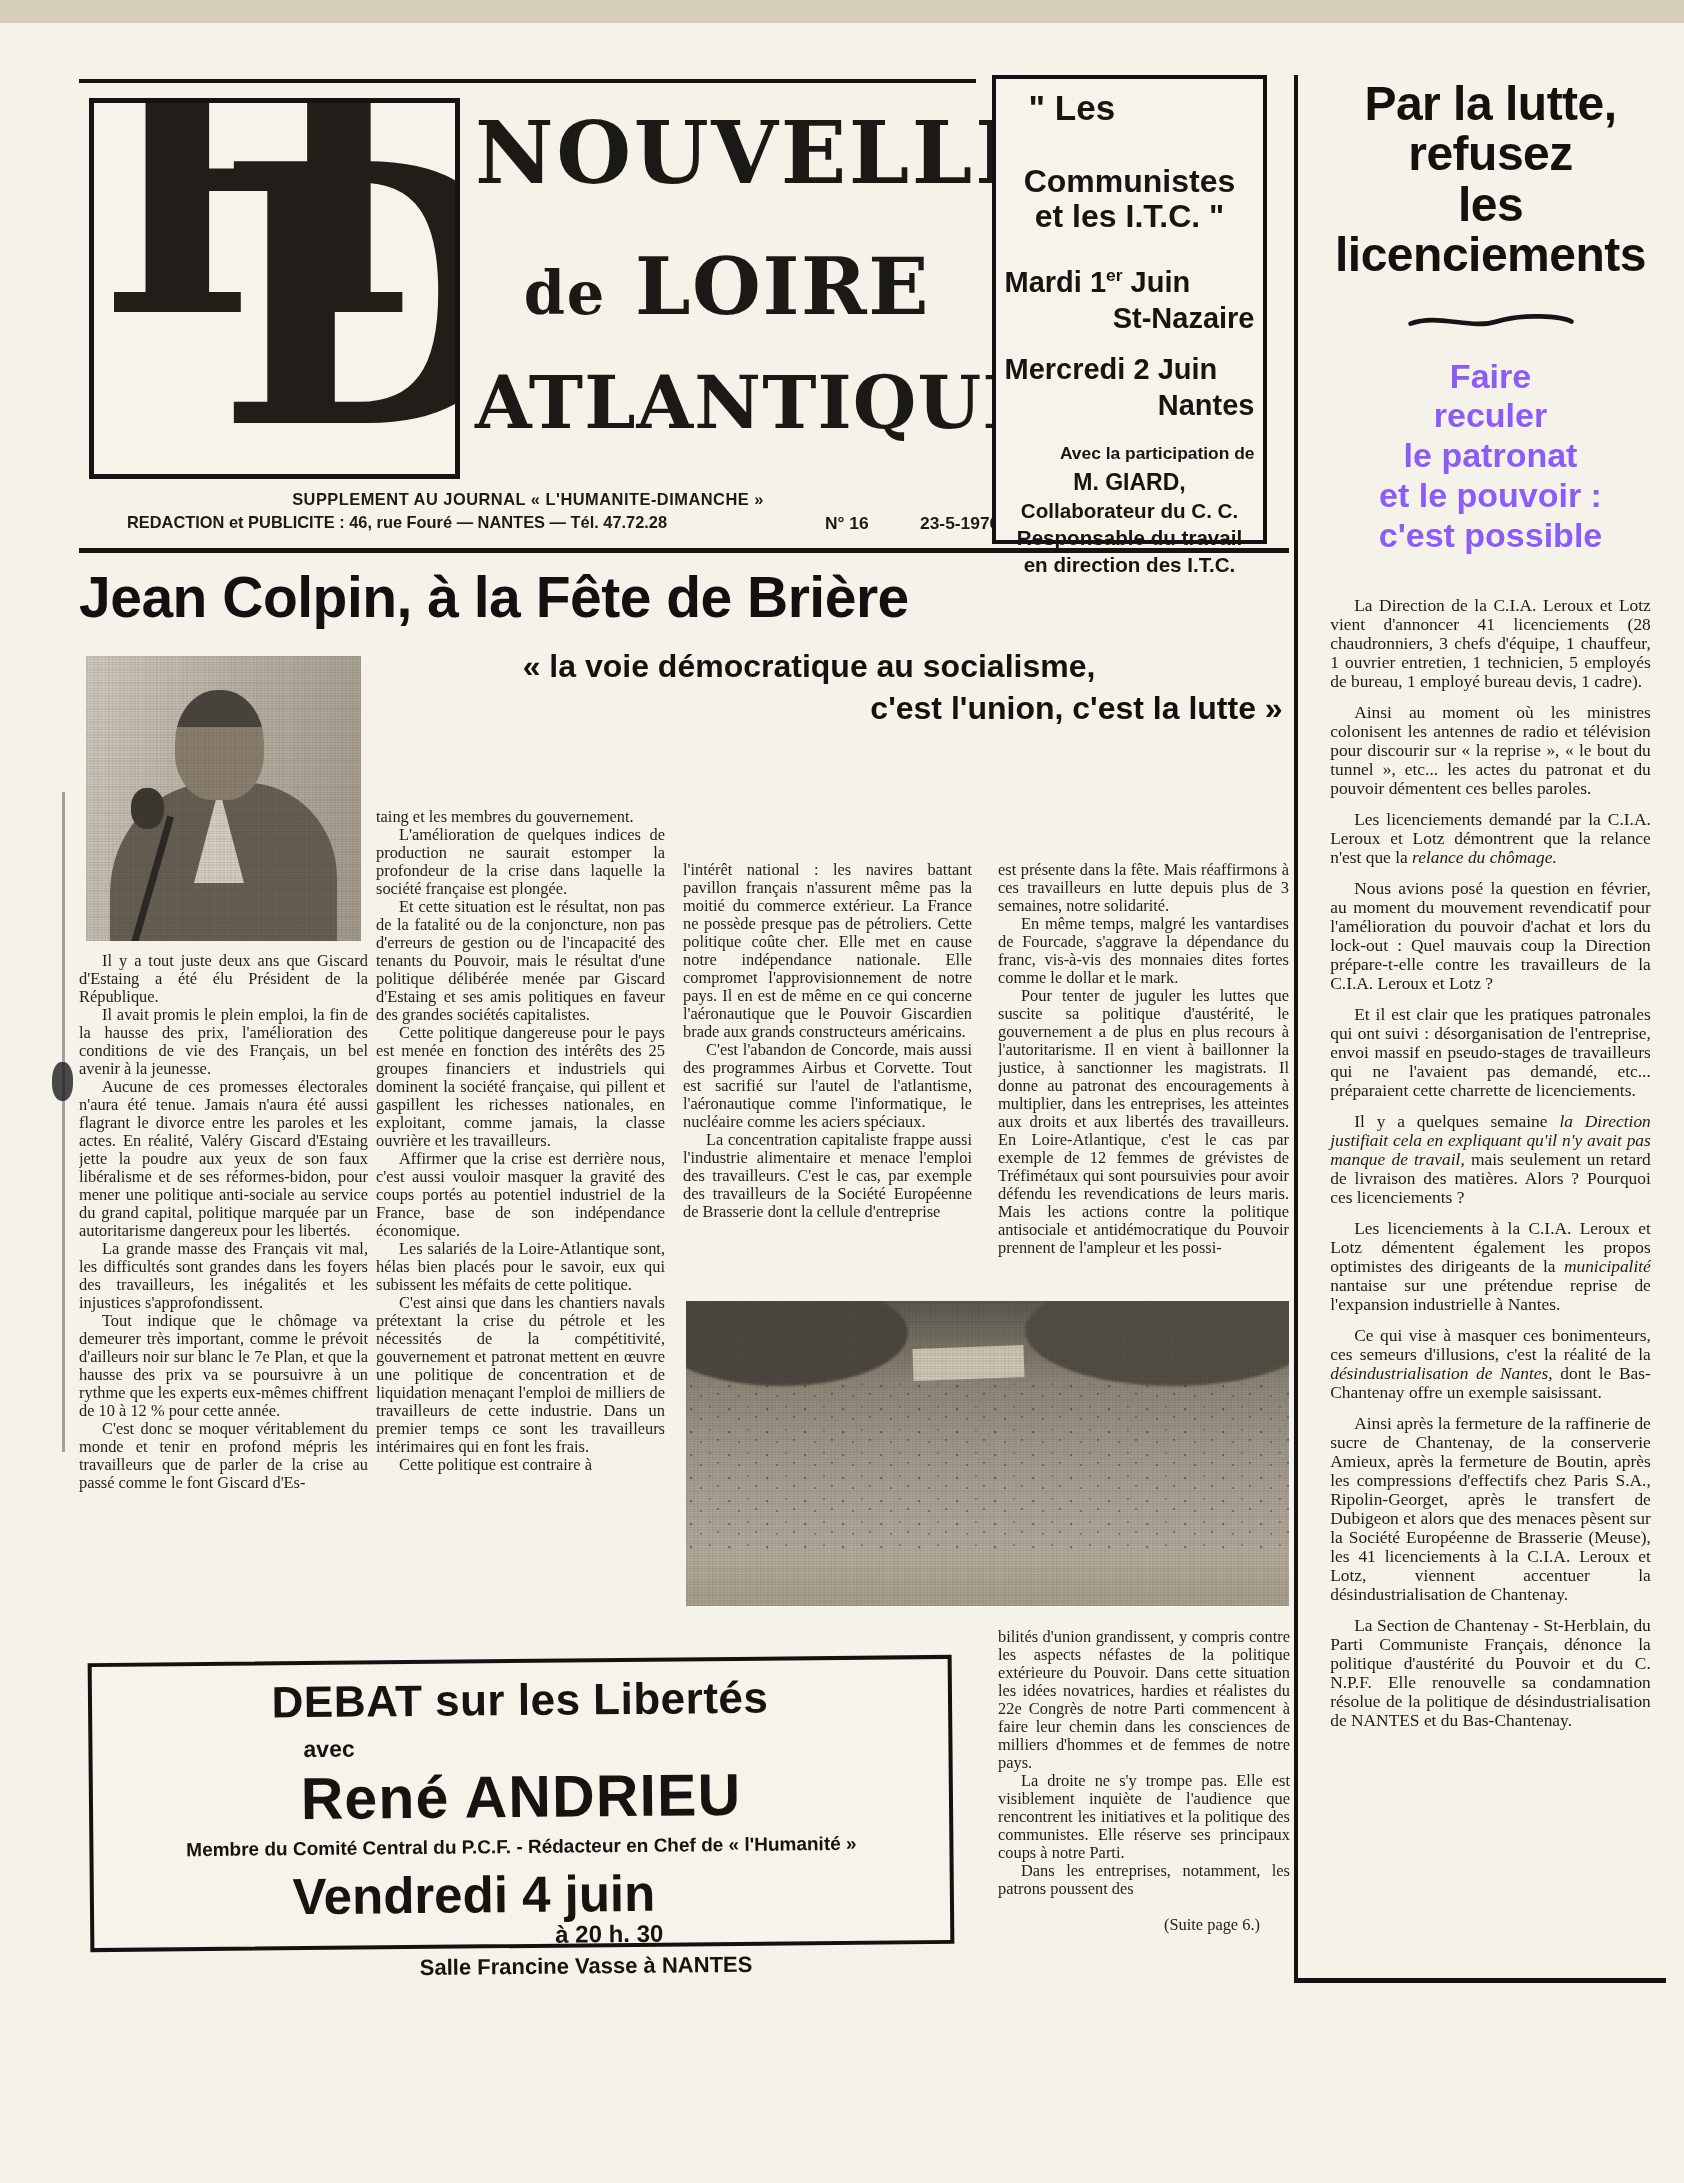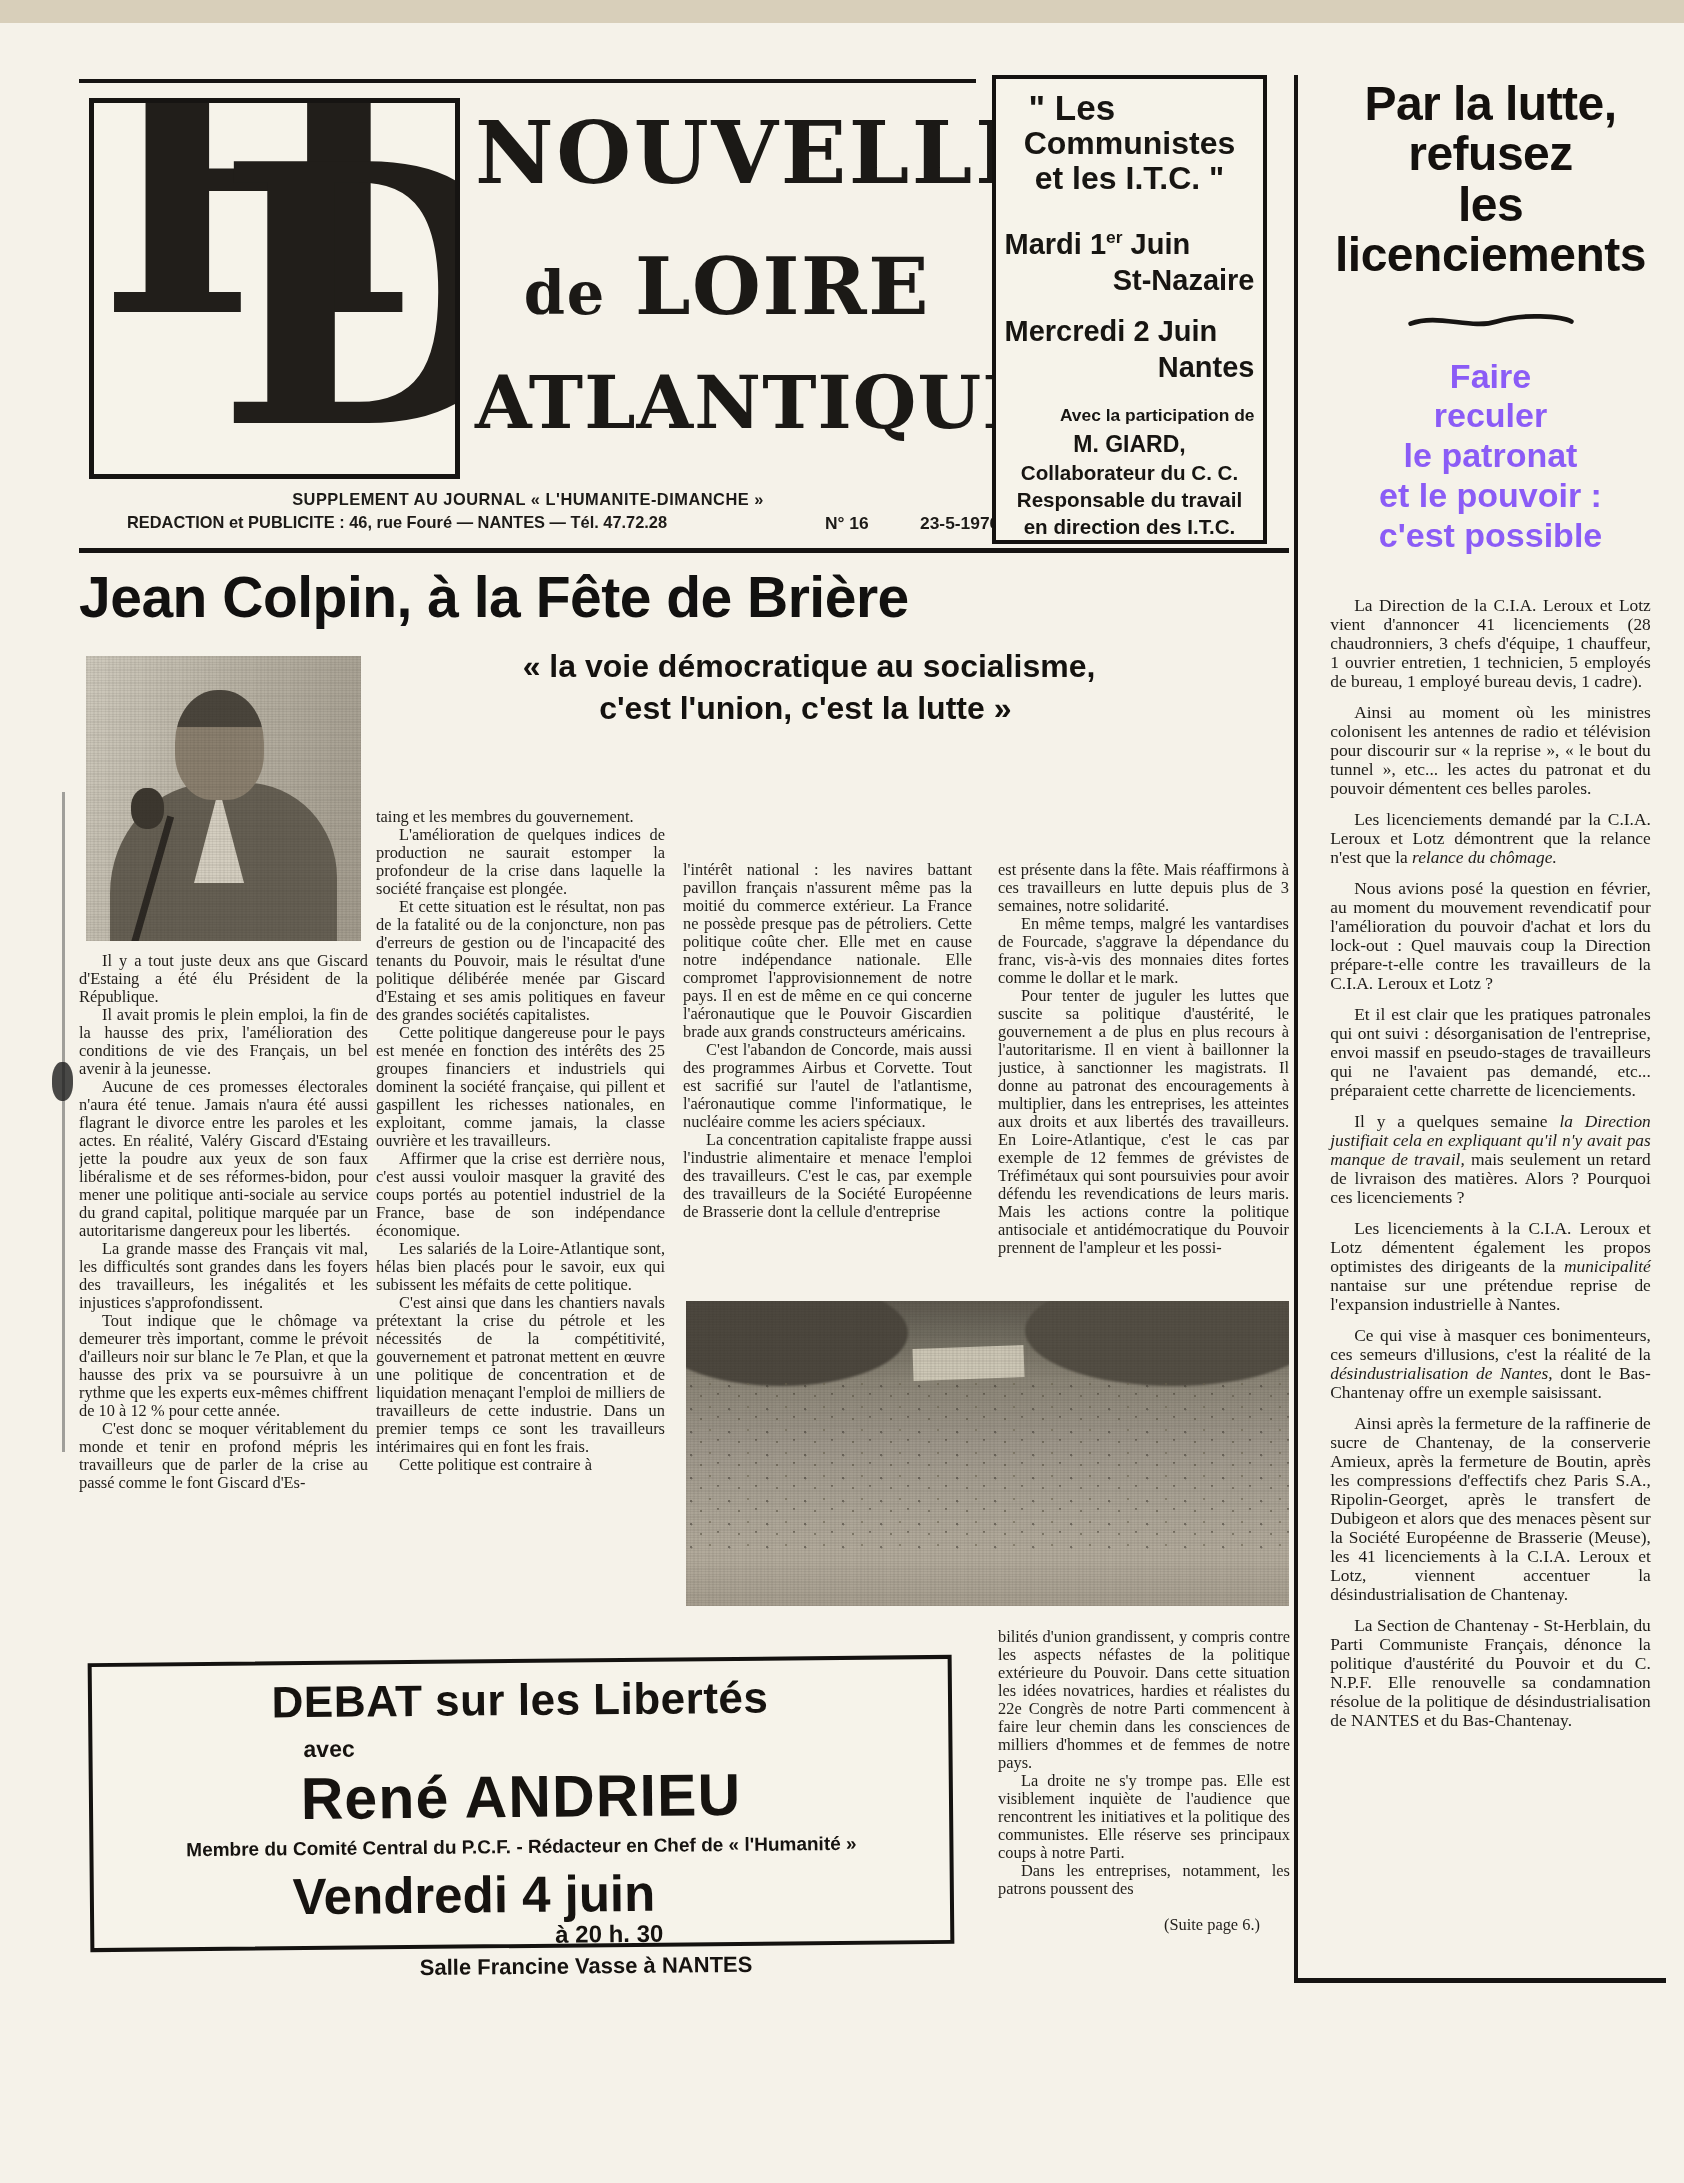--- a/index.html
+++ b/index.html
@@ -27,21 +27,21 @@
       font-family:"Liberation Sans",sans-serif;font-weight:bold;font-size:16.4px;letter-spacing:0.5px;}
   #redaction-line{left:127px;top:513px;width:697px;font-family:"Liberation Sans",sans-serif;font-weight:bold;font-size:16.4px;}
   #issue-number{left:825px;top:513px;font-family:"Liberation Sans",sans-serif;font-weight:bold;font-size:17.4px;}
   #issue-date{left:920px;top:513px;font-family:"Liberation Sans",sans-serif;font-weight:bold;font-size:17.4px;}
   #mast-rule-bottom{left:79px;top:548px;width:1210px;height:5.3px;}
 
   
   #event-box{left:992px;top:75px;width:275px;height:469px;border:4.8px solid #141210;box-sizing:border-box;
      padding:10.6px 8.5px;font-family:"Liberation Sans",sans-serif;font-weight:bold;color:#171512;background:#f6f3ea;}
   .ev-t1{font-size:35px;line-height:1.05;padding-left:24px;}
-  .ev-t2{font-size:32px;line-height:1.08;text-align:center;}
+  .ev-t2{font-size:32px;line-height:1.08;text-align:center;margin-top:38px;}
   .ev-t3{font-size:32px;line-height:1.08;text-align:center;}
   .ev-d1{font-size:29px;margin-top:32px;}
   .ev-c1{font-size:29px;text-align:right;margin-top:3.2px;}
   .ev-d2{font-size:29px;margin-top:18px;}
   .ev-c2{font-size:29px;text-align:right;margin-top:3.2px;}
   .ev-part{font-size:17.4px;text-align:right;margin-top:21px;}
   .ev-guest{font-size:23px;text-align:center;margin-top:4.2px;}
   #ev-roles div{font-size:20.6px;text-align:center;margin-top:3.2px;}
   sup{font-size:60%;}
 
@@ -57,21 +57,21 @@
   #rc-body{margin-top:41px;padding:0 4.2px;font-size:17.4px;line-height:19px;text-align:justify;}
   #rc-body p{margin:12px;text-indent:24px;}
   #rc-bottom-rule{left:1294px;top:1978px;width:372px;height:4.8px;}
 
   
   #headline{left:79px;top:564px;width:1210px;font-family:"Liberation Sans",sans-serif;font-weight:bold;
      font-size:57px;color:#121110;letter-spacing:-0.5px;}
   #quote{left:328px;top:646px;width:962px;font-family:"Liberation Sans",sans-serif;font-weight:bold;
      font-size:32px;line-height:1.3;color:#14120f;}
   #quote .q1{display:block;text-align:center;}
-  #quote .q2{display:block;text-align:center;padding-right:7.4px;}
+  #quote .q2{display:block;text-align:right;padding-right:7.4px;}
 
   
   #speaker-photo{left:86px;top:656px;width:275px;height:285px;overflow:hidden;
      background:linear-gradient(105deg,#cfcabd 0%,#b8b2a4 45%,#a19a8c 100%);}
   #speaker-photo .grain, #crowd-photo .grain{position:absolute;inset:0;
      background:repeating-linear-gradient(0deg,rgba(40,35,28,.07) 0 1.1px,transparent 1.1px 2.6px),
                 repeating-linear-gradient(90deg,rgba(40,35,28,.05) 0 1.6px,transparent 1.6px 3.7px);}
   .sp-head{position:absolute;left:89px;top:34px;width:89px;height:110px;background:
      linear-gradient(180deg,#4a453c 0 34%,#8a7f6e 34% 100%);border-radius:48% 48% 42% 42%;}
   .sp-body{position:absolute;left:24px;top:127px;width:227px;height:158px;background:#655f53;

